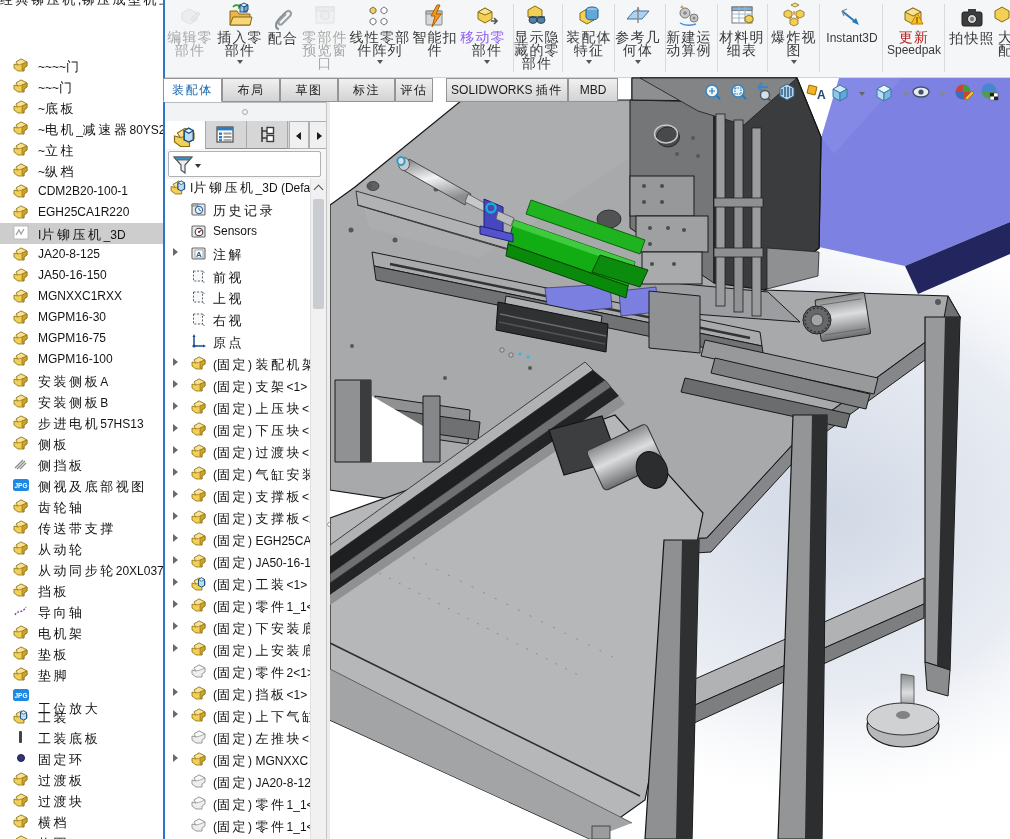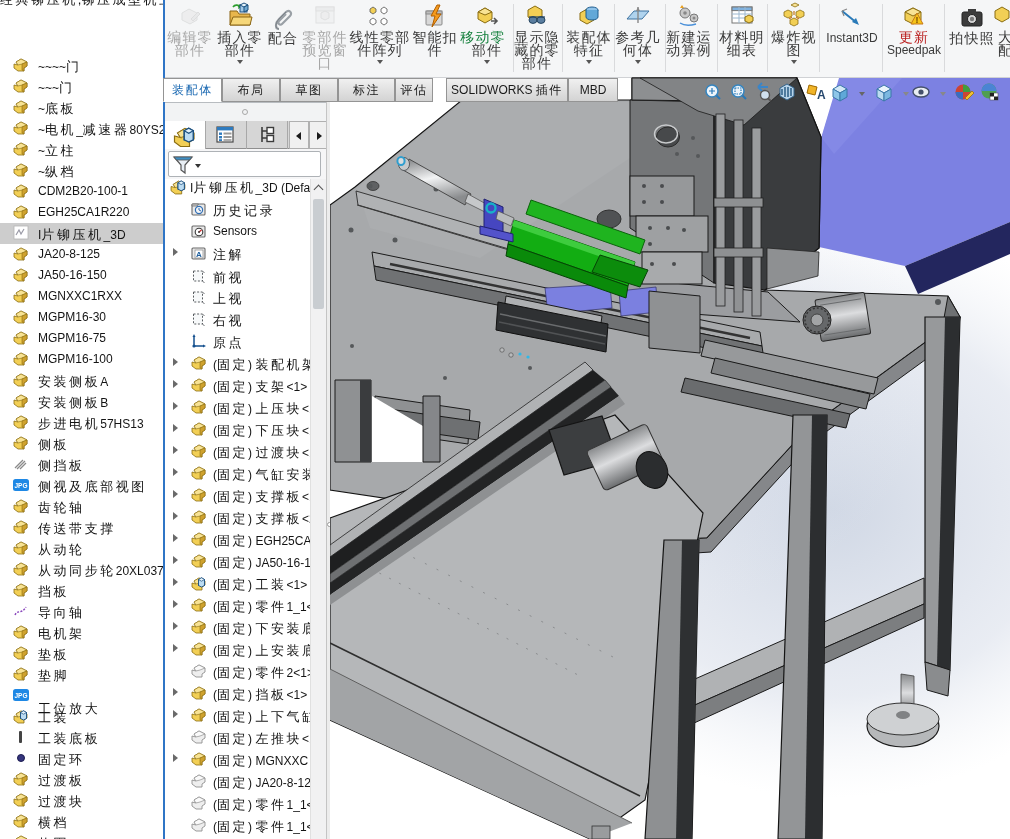--- a/index.html
+++ b/index.html
@@ -286,21 +286,21 @@
 <div class="ab lbl" style="left:-40px;top:44px;width:80px;color:#3a3a3a"><span class="c">件</span></div>
 </div>
 <div class="ab" style="left:322px;top:0;width:0;height:78px">
 <div class="ab" style="left:-13px;top:3px;">
           <svg width="26" height="28" viewBox="0 0 26 28">
             <polygon points="4,9 11,5 18,9 18,16 11,20 4,16" fill="#f2cf55" stroke="#8a6d12"></polygon>
             <polygon points="4,9 11,5 18,9 11,12" fill="#f8e394" stroke="#8a6d12"></polygon>
             <path d="M17 18 L23 18 M20 15 L23 18 L20 21" stroke="#555" stroke-width="1.6" fill="none"></path>
           </svg>
         </div>
-<div class="ab lbl" style="left:-40px;top:31px;width:72px;color:#15803d"><span class="c">移动零</span></div>
+<div class="ab lbl" style="left:-40px;top:31px;width:72px;color:#8b5cf6"><span class="c">移动零</span></div>
 <div class="ab lbl" style="left:-40px;top:44px;width:80px;color:#3a3a3a"><span class="c">部件</span></div>
 <div class="ab" style="left:-3px;top:60px;width:0;height:0;border-left:3.5px solid transparent;border-right:3.5px solid transparent;border-top:4px solid #555"></div>
 </div>
 <div class="ab" style="left:372px;top:0;width:0;height:78px">
 <div class="ab" style="left:-13px;top:3px;">
           <svg width="26" height="28" viewBox="0 0 26 28">
             <polygon points="4,7 11,3 18,7 18,14 11,18 4,14" fill="#f2cf55" stroke="#8a6d12"></polygon>
             <ellipse cx="9" cy="17" rx="4" ry="3.4" fill="#5a7ea0" stroke="#23435f"></ellipse>
             <ellipse cx="17" cy="17" rx="4" ry="3.4" fill="#5a7ea0" stroke="#23435f"></ellipse>
             <path d="M5 14 L21 14" stroke="#23435f" stroke-width="1.2"></path>

